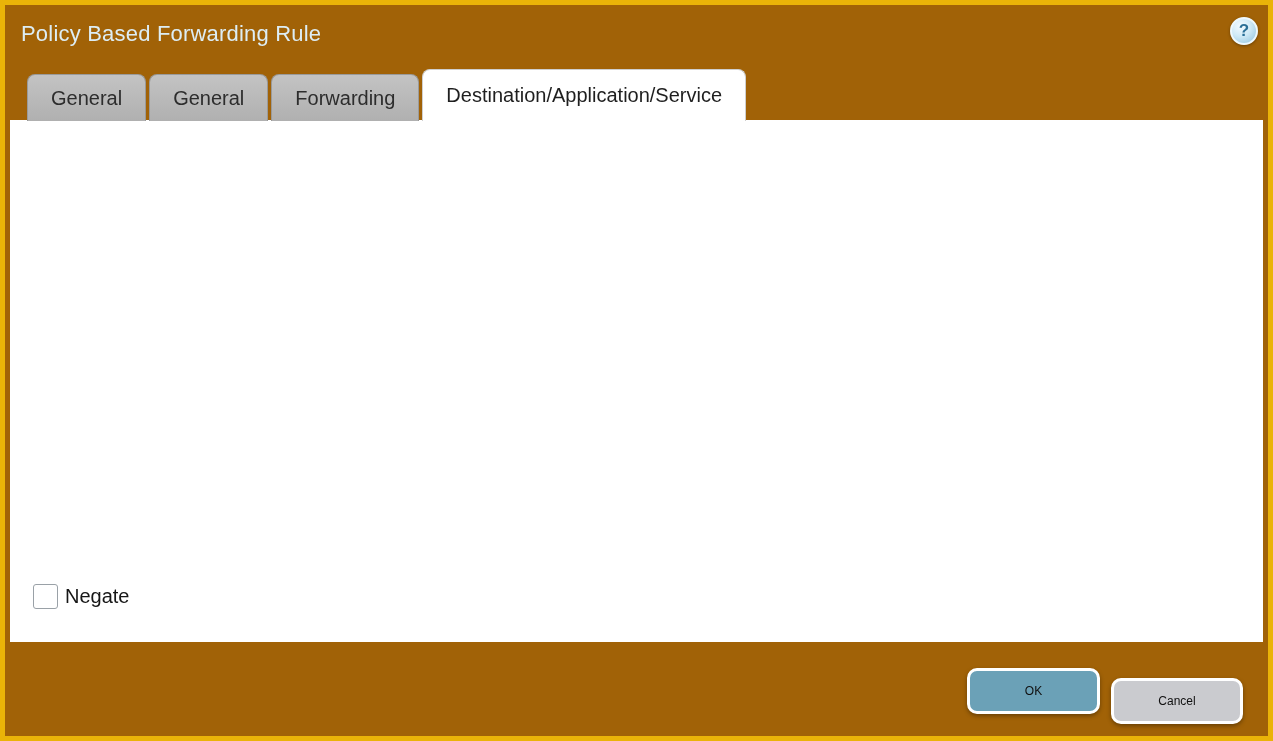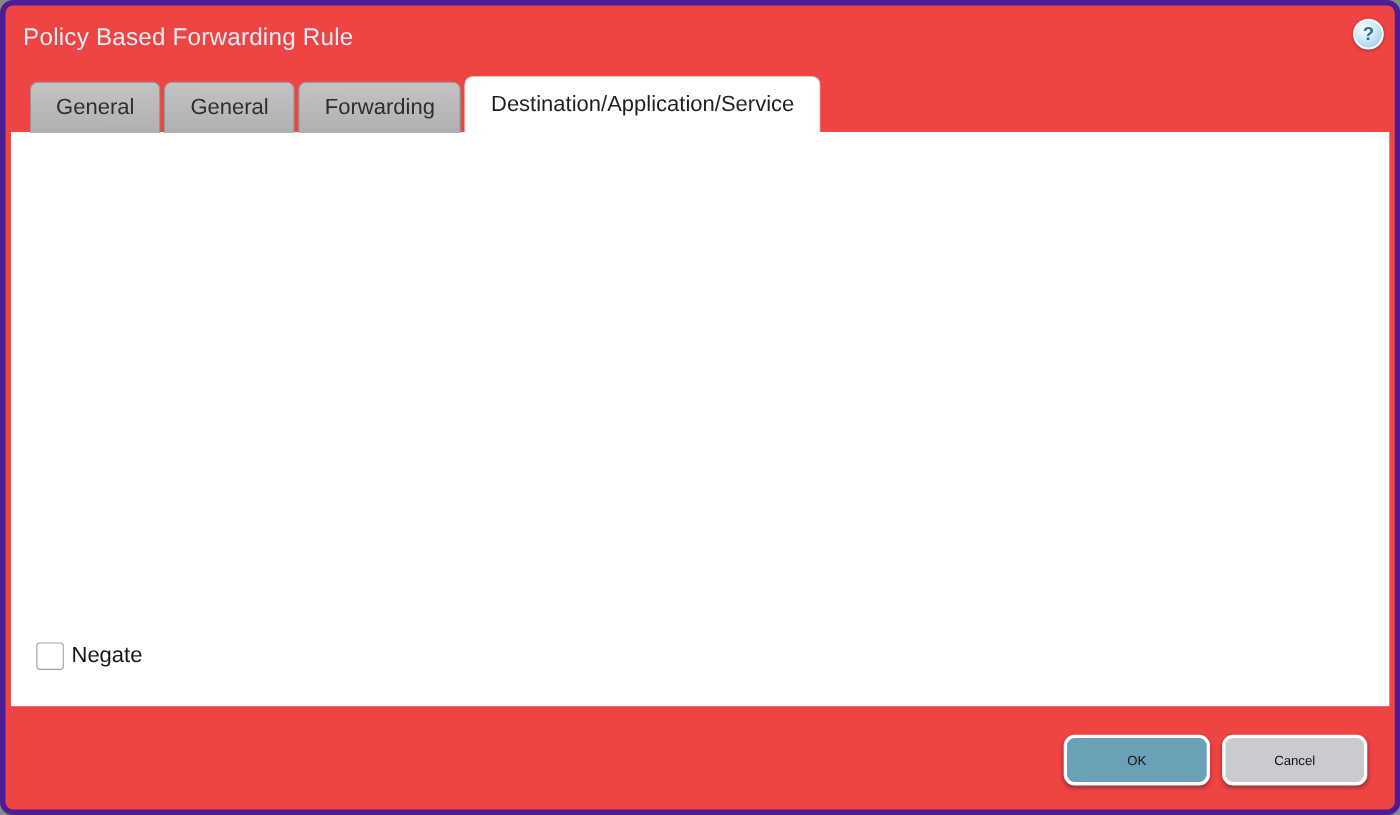--- a/index.html
+++ b/index.html
@@ -1,19 +1,19 @@
 <!DOCTYPE html>
 <html><head>
 <meta charset="utf-8">
 <style>
   * { margin:0; padding:0; box-sizing:border-box; }
   html,body { background:#888; font-family:"Liberation Sans", sans-serif; }
   .dialog {
     position:relative; width:1273px; height:741px;
-    background:#ef4444; border:5px solid #4c1d95; border-radius:12px;
+    background:#a16207; border:5px solid #eab308; border-radius:0;
     overflow:hidden;
   }
   .title {
     position:absolute; left:16px; top:16px;
     font-size:22px; color:#DDEDF4; letter-spacing:0.2px;
   }
   .help {
     position:absolute; left:1225px; top:12px; width:28px; height:28px;
     border-radius:50%;
     background:radial-gradient(circle at 35% 30%, #f4fbff 0%, #cfe9f6 45%, #8ec2dd 100%);
@@ -127,21 +127,21 @@
   }
   
   .btn {
     position:absolute; top:663px; height:46px; border:3px solid #ffffff;
     border-radius:10px; font-size:12px; color:#101010;
     display:flex; align-items:center; justify-content:center; cursor:pointer;
     box-shadow:0 2px 4px rgba(0,0,0,.35);
     font-family:"Liberation Sans",sans-serif;
   }
   .btn-ok { left:962px; width:133px; background:#6BA1B7; }
-  .btn-cancel { left:1106px; width:132px; background:#CACBCF; }
+  .btn-cancel { left:1106px; width:132px; background:#CACBCF;margin-top:10px; }
   .icon-btn-svg { display:block; }
 </style>
 </head>
 <body>
 
 <div class="dialog">
 
   <div class="title">Policy Based Forwarding Rule</div>
 
   <div class="help">?</div>

